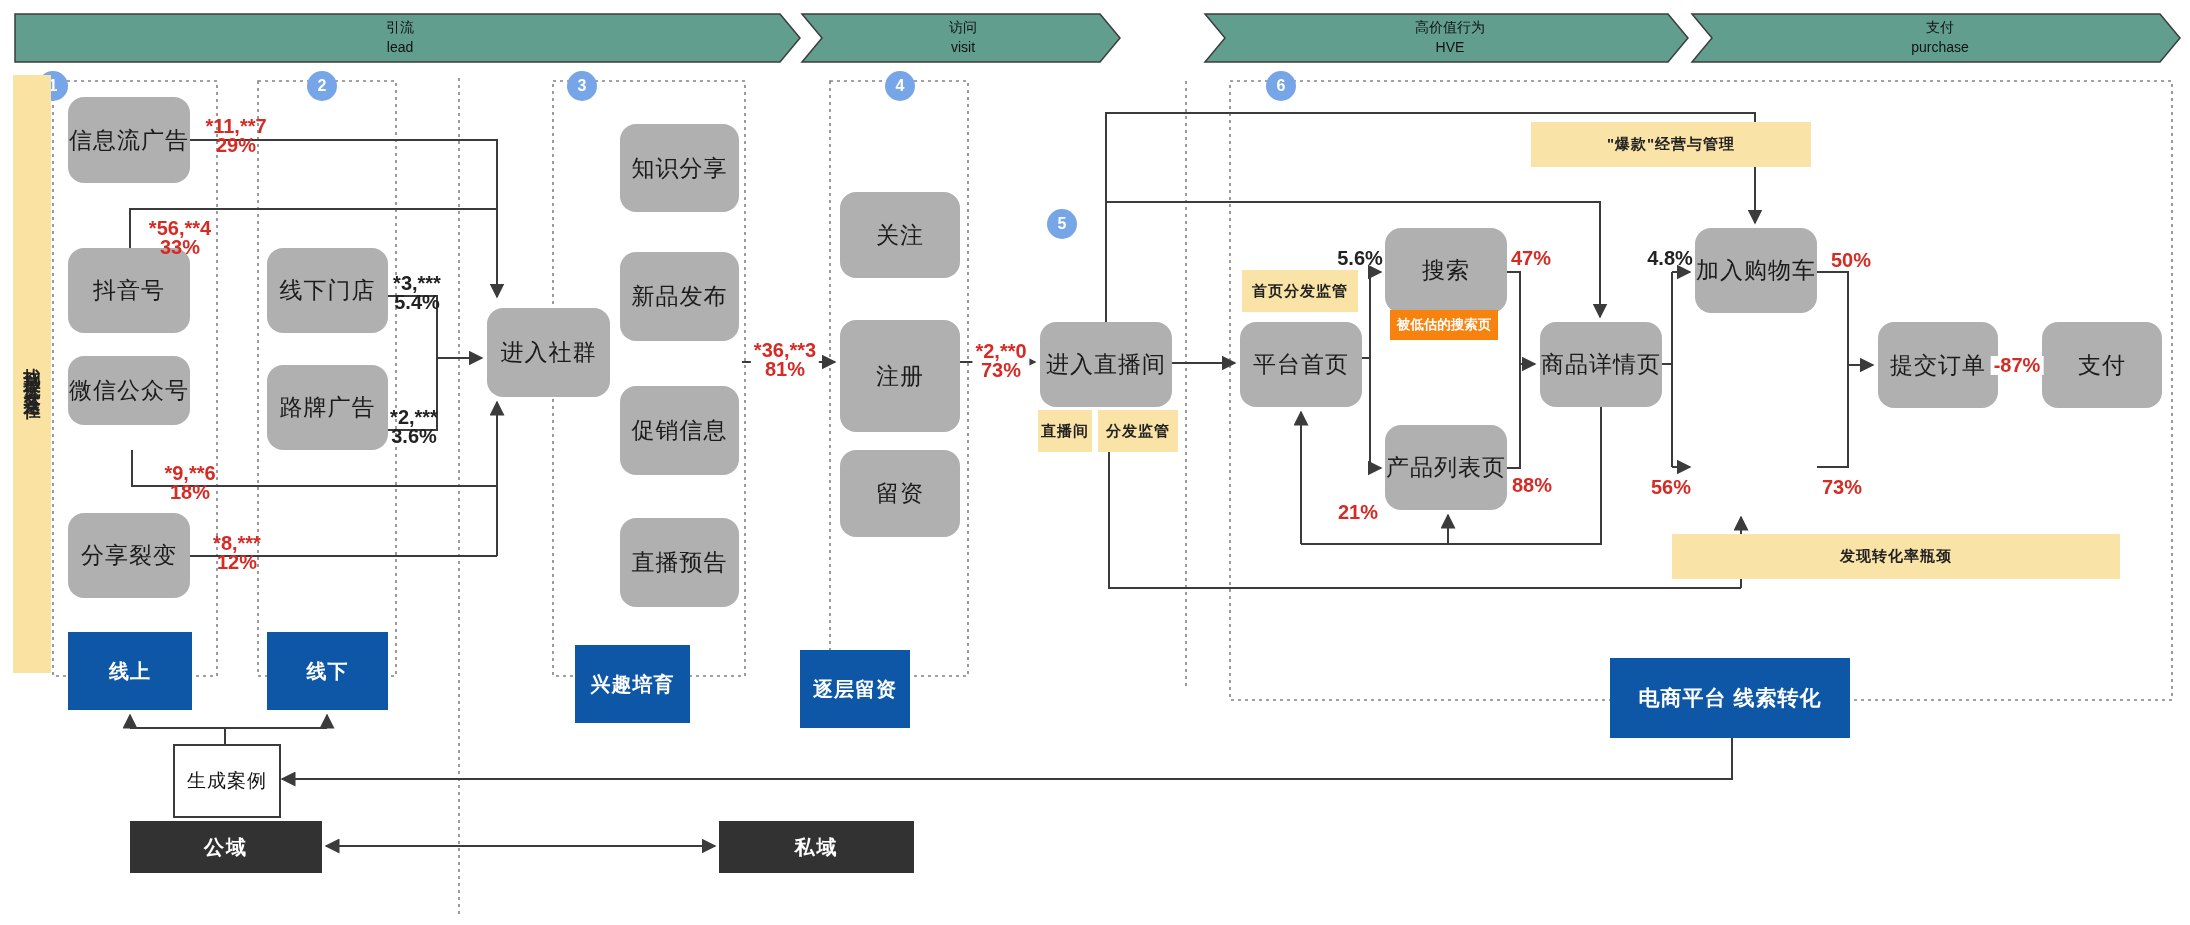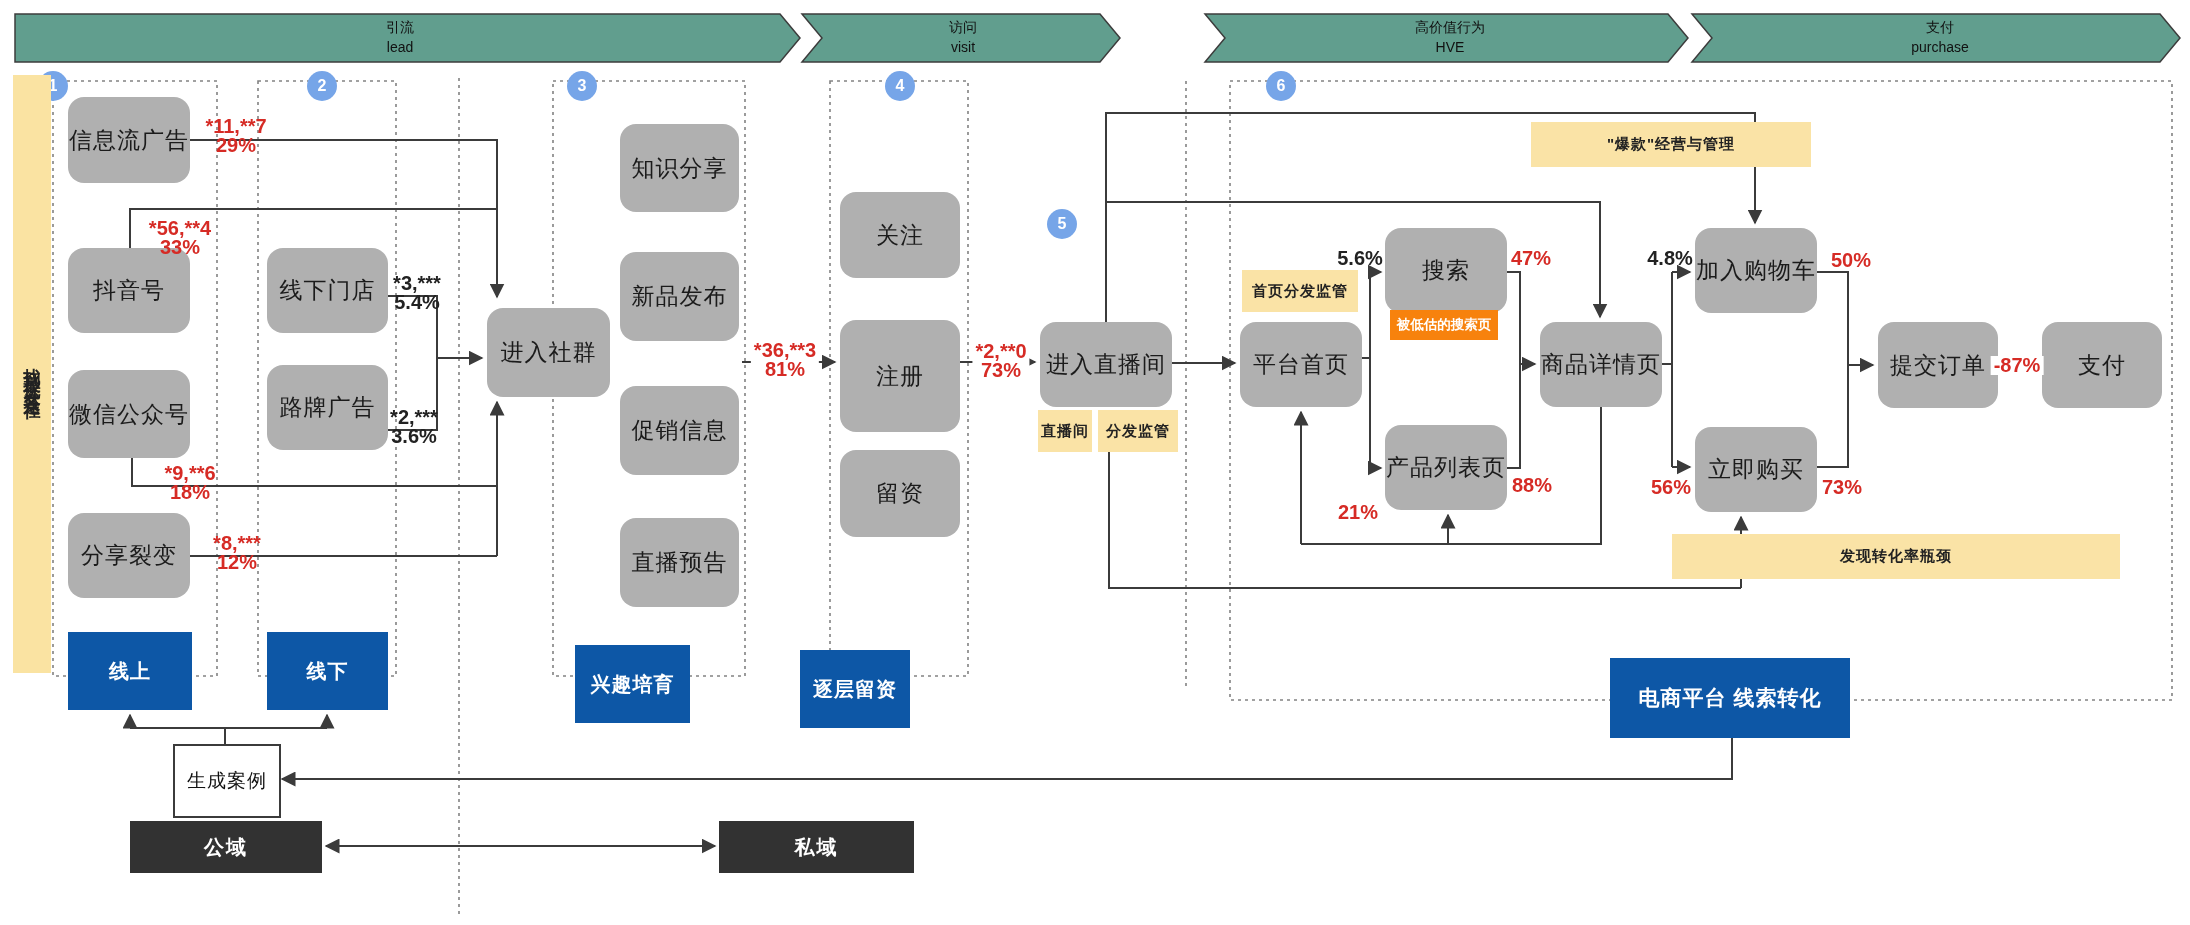--- a/index.html
+++ b/index.html
@@ -167,39 +167,38 @@
   <div class="circle" style="left:885px;top:71px;">4</div>
   <div class="circle" style="left:1047px;top:209px;">5</div>
   <div class="circle" style="left:1266px;top:71px;">6</div>
 
   <div class="vbar">
     <span>找到最优获客途径</span>
   </div>
 
   <div class="node" style="left:68px;top:97px;width:122px;height:86px;">信息流广告</div>
   <div class="node" style="left:68px;top:248px;width:122px;height:85px;">抖音号</div>
-  <div class="node" style="left:68px;top:370px;width:122px;height:88px;">微信公众号</div>
+  <div class="node" style="left:68px;top:356px;width:122px;height:69px;">微信公众号</div>
   <div class="node" style="left:68px;top:513px;width:122px;height:85px;">分享裂变</div>
   <div class="node" style="left:267px;top:248px;width:121px;height:85px;">线下门店</div>
   <div class="node" style="left:267px;top:365px;width:121px;height:85px;">路牌广告</div>
   <div class="node" style="left:487px;top:308px;width:123px;height:89px;">进入社群</div>
   <div class="node" style="left:620px;top:124px;width:119px;height:88px;">知识分享</div>
   <div class="node" style="left:620px;top:252px;width:119px;height:89px;">新品发布</div>
   <div class="node" style="left:620px;top:386px;width:119px;height:89px;">促销信息</div>
   <div class="node" style="left:620px;top:518px;width:119px;height:89px;">直播预告</div>
   <div class="node" style="left:840px;top:192px;width:120px;height:86px;">关注</div>
   <div class="node" style="left:840px;top:320px;width:120px;height:112px;">注册</div>
   <div class="node" style="left:840px;top:450px;width:120px;height:87px;">留资</div>
   <div class="node" style="left:1040px;top:322px;width:132px;height:85px;">进入直播间</div>
   <div class="node" style="left:1240px;top:322px;width:122px;height:85px;font-family:Liberation Serif, serif;">平台首页</div>
   <div class="node" style="left:1385px;top:228px;width:122px;height:85px;">搜索</div>
   <div class="node" style="left:1385px;top:425px;width:122px;height:85px;">产品列表页</div>
   <div class="node" style="left:1695px;top:228px;width:122px;height:85px;">加入购物车</div>
   <div class="node" style="left:1540px;top:322px;width:122px;height:85px;">商品详情页</div>
-  <div class="node" style="left:1695px;top:427px;width:122px;height:85px;">立即购买</div>
   <div class="node" style="left:1878px;top:322px;width:120px;height:86px;">提交订单</div>
   <div class="node" style="left:2042px;top:322px;width:120px;height:86px;">支付</div>
 
   <div class="ylabel" style="left:1242px;top:270px;width:116px;height:42px;">首页分发监管</div>
   <div class="ylabel" style="left:1038px;top:410px;width:54px;height:42px;">直播间</div>
   <div class="ylabel" style="left:1098px;top:410px;width:80px;height:42px;">分发监管</div>
   <div class="ylabel" style="left:1531px;top:122px;width:280px;height:45px;">"爆款"经营与管理</div>
   <div class="ylabel" style="left:1672px;top:534px;width:448px;height:45px;">发现转化率瓶颈</div>
 
   <div class="olabel" style="left:1390px;top:310px;width:108px;height:30px;">被低估的搜索页</div>

